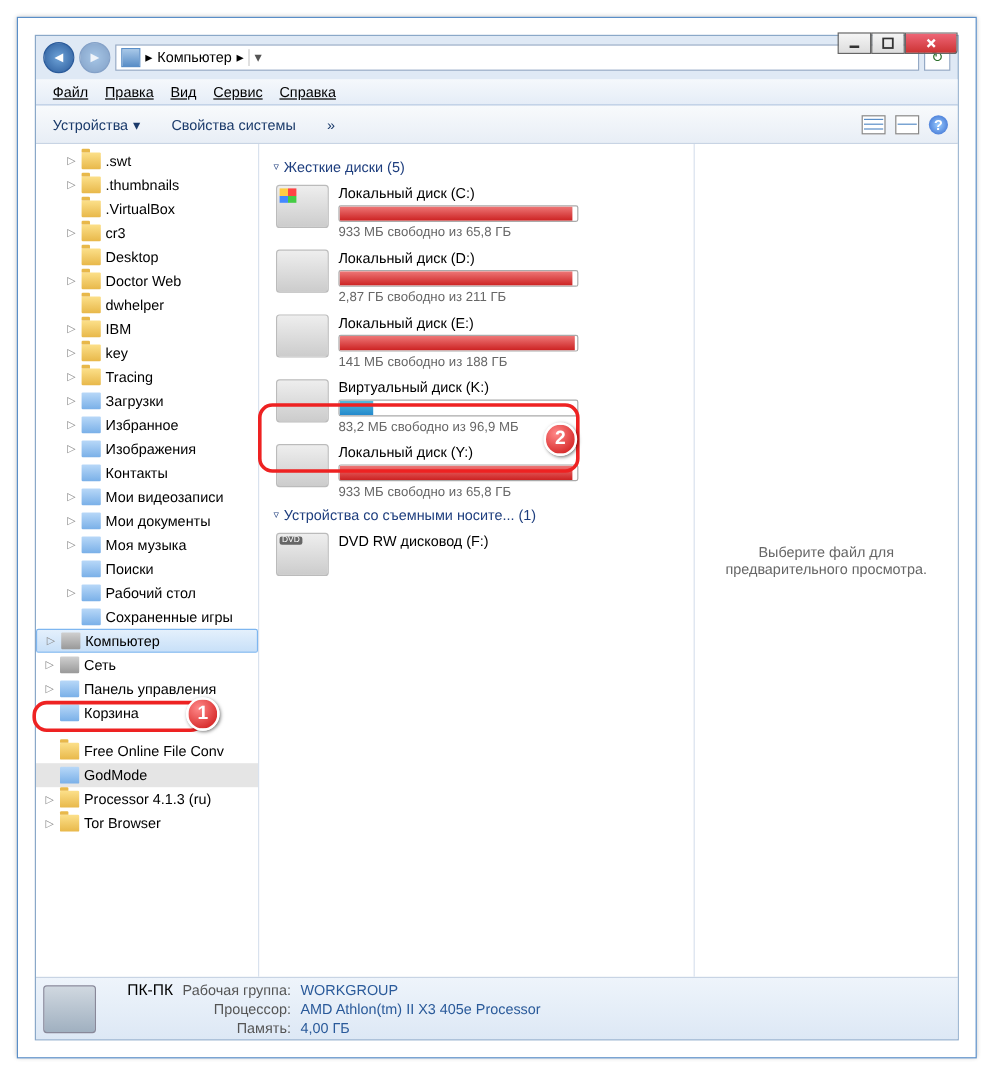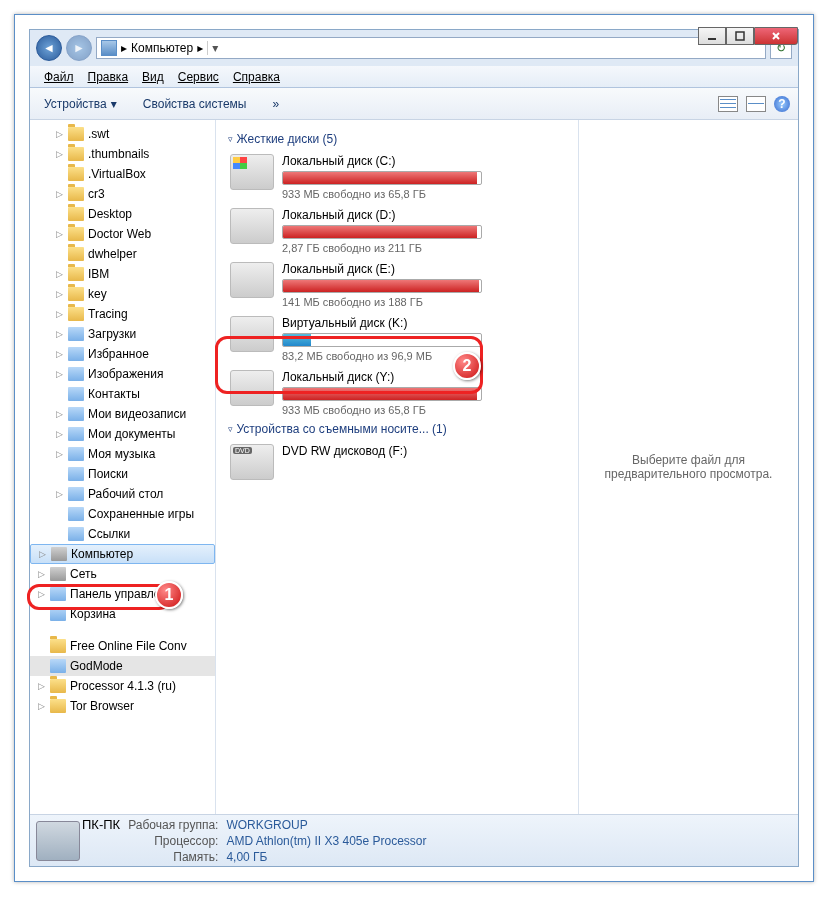--- a/index.html
+++ b/index.html
@@ -46,21 +46,21 @@
 .drive-ico { width: 44px; height: 36px; background: linear-gradient(#eee,#ccc); border: 1px solid #bbb; border-radius: 3px; position: relative; flex-shrink: 0; }
 .drive-ico.dvd::after { content: "DVD"; position: absolute; left: 2px; top: 2px; font-size: 7px; background: #666; color: #fff; padding: 0 2px; border-radius: 2px; }
 .drive-ico.win::before { content: ""; position: absolute; left: 2px; top: 2px; width: 14px; height: 12px; background: conic-gradient(#f44 0 90deg,#4c4 90deg 180deg,#48f 180deg 270deg,#fc4 270deg); }
 .drive-info { flex: 1; max-width: 200px; }
 .drive-name { margin-bottom: 3px; }
 .drive-bar { height: 14px; border: 1px solid #aaa; background: #fff; border-radius: 2px; overflow: hidden; margin-bottom: 3px; }
 .drive-fill { height: 100%; background: linear-gradient(#e77,#c22); }
 .drive-fill.blue { background: linear-gradient(#5bd,#28c); }
 .drive-free { color: #666; font-size: 11px; }
 .preview { width: 220px; border-left: 1px solid #d9e2ee; display: flex; align-items: center; justify-content: center; color: #666; text-align: center; padding: 0 10px; }
-.statusbar { height: 52px; background: linear-gradient(#eef4fb,#dde8f5); border-top: 1px solid #c8d4e4; display: flex; align-items: center; padding: 4px 6px; gap: 2px; }
+.statusbar { height: 52px; background: linear-gradient(#eef4fb,#dde8f5); border-top: 1px solid #c8d4e4; display: flex; align-items: center; padding: 4px 6px; gap: 26px; }
 .status-ico { width: 44px; height: 40px; background: linear-gradient(#d0d8e0,#a0b0c0); border: 1px solid #889; border-radius: 3px; }
 .status-txt { display: grid; grid-template-columns: auto auto auto; gap: 2px 8px; font-size: 11px; align-items: baseline; }
 .status-txt .lbl { color: #555; text-align: right; }
 .status-txt .val { color: #2a5a9a; }
 .status-txt .name { font-size: 13px; color: #000; }
 .callout { position: absolute; width: 28px; height: 28px; border-radius: 50%; background: radial-gradient(circle at 35% 30%, #f88, #c11); border: 2px solid #fff; box-shadow: 1px 1px 3px rgba(0,0,0,0.5); color: #fff; font-weight: bold; font-size: 16px; display: flex; align-items: center; justify-content: center; z-index: 100; }
 .highlight { position: absolute; border: 3px solid #e22; border-radius: 12px; z-index: 50; pointer-events: none; }
 .highlight.h1 { left: 27px; top: 584px; width: 144px; height: 26px; }
 .highlight.h2 { left: 215px; top: 336px; width: 268px; height: 58px; }
 .callout.c1 { left: 155px; top: 581px; }
@@ -224,25 +224,20 @@
           <div class="tree-item" style="padding-left: 26px;">
             <span class="tree-arrow">▷</span>
             <span class="tree-icon spec"></span>
             <span>Рабочий стол</span>
           </div>
           <div class="tree-item" style="padding-left: 26px;">
             <span class="tree-arrow"></span>
             <span class="tree-icon spec"></span>
             <span>Сохраненные игры</span>
           </div>
-          <div class="tree-item" style="padding-left: 26px;">
-            <span class="tree-arrow"></span>
-            <span class="tree-icon spec"></span>
-            <span>Ссылки</span>
-          </div>
           <div class="tree-item sel" style="padding-left: 8px;">
             <span class="tree-arrow">▷</span>
             <span class="tree-icon comp"></span>
             <span>Компьютер</span>
           </div>
           <div class="tree-item" style="padding-left: 8px;">
             <span class="tree-arrow">▷</span>
             <span class="tree-icon comp"></span>
             <span>Сеть</span>
           </div>

